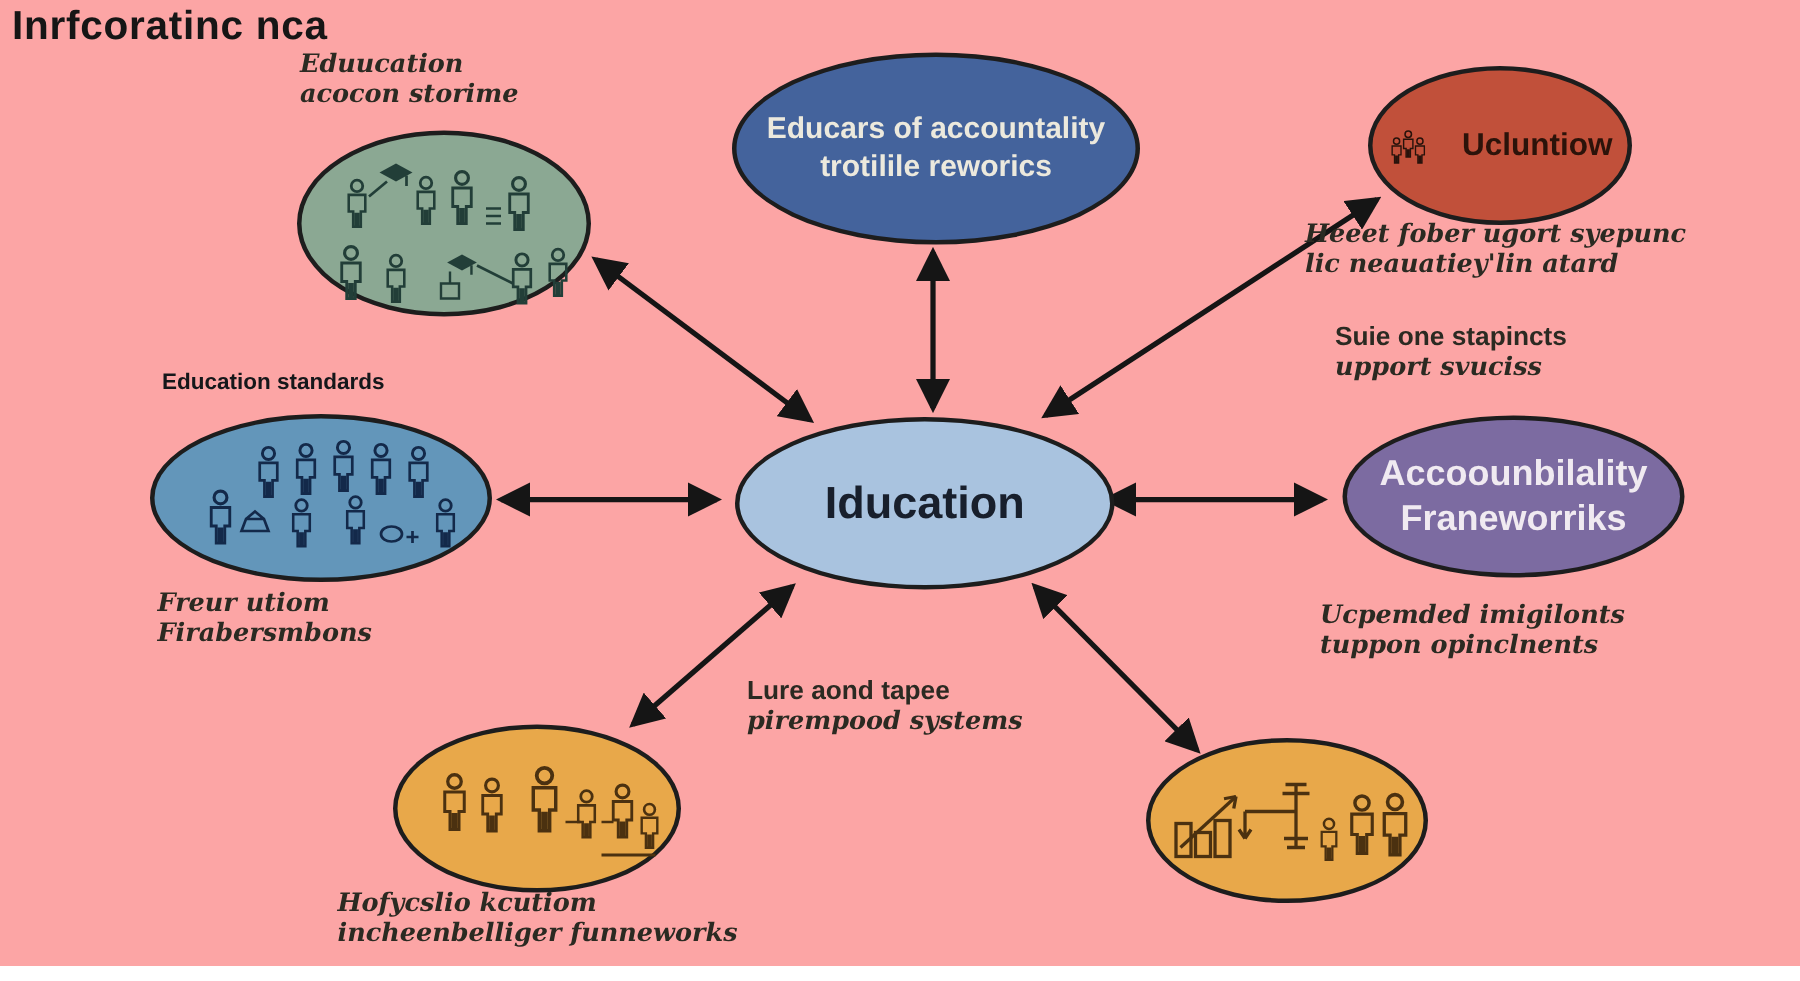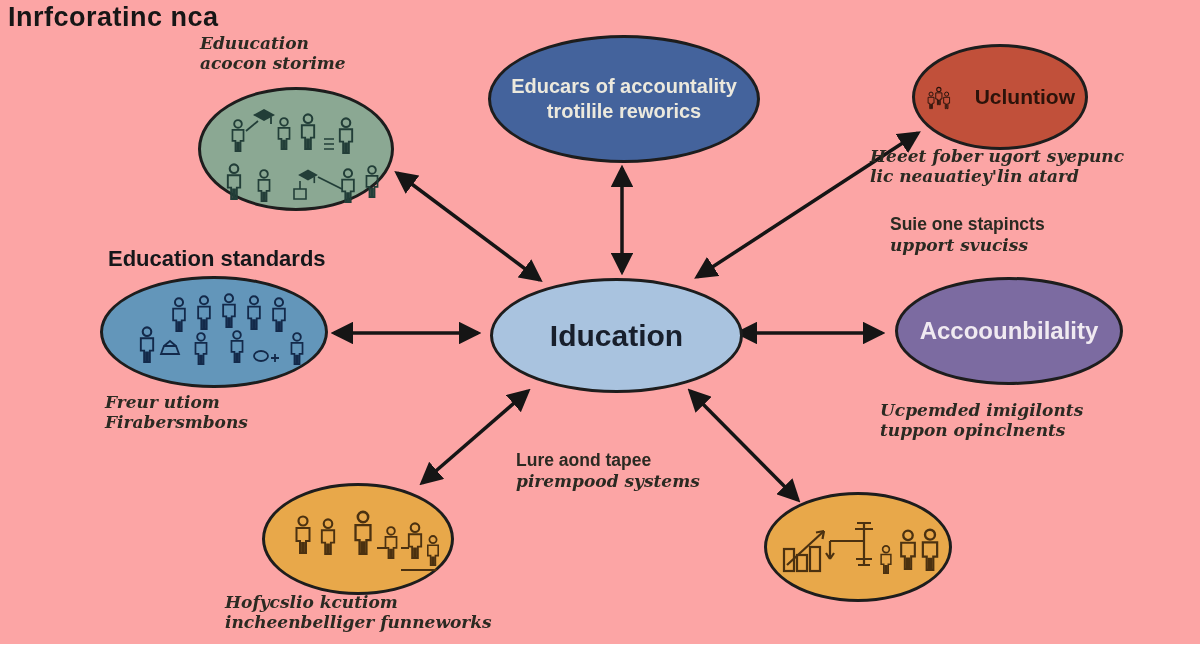--- a/index.html
+++ b/index.html
@@ -2,21 +2,21 @@
 <html><head>
 <meta charset="utf-8">
 <style>
   html,body{margin:0;padding:0;}
   body{font-family:"Liberation Sans",sans-serif;}
   .stage{position:relative;width:1200px;height:644px;background:#fca5a5;overflow:hidden;}
 
   
   .diagram-title{position:absolute;left:8px;top:2px;font-size:27px;font-weight:bold;
     color:#161616;letter-spacing:.5px;}
-  .heading{position:absolute;font-size:22px;font-weight:bold;color:#15171a;}
+  .heading{position:absolute;font-size:15px;font-weight:bold;color:#15171a;}
   .cap{position:absolute;text-align:left;color:#2b2a22;font-size:17px;line-height:1.2;}
   .cap .serif-it{font-family:"DejaVu Serif",serif;font-style:italic;font-weight:600;display:block;}
   .cap .sans-sb{font-weight:bold;display:block;font-size:17.5px;}
 
   
   .node{position:absolute;border:3px solid #1d1d1d;border-radius:50%;
     display:flex;align-items:center;justify-content:center;box-sizing:border-box;}
   .node-label{font-weight:bold;text-align:center;line-height:1.25;}
   .node-top-blue .node-label{color:#ece9dd;font-size:20px;}
   .node-center .node-label{color:#181f2c;font-size:30px;}
@@ -154,29 +154,30 @@
     <span class="serif-it">Firabersmbons</span>
   </div>
 
   <div class="node node-center" style="left: 490px; top: 278px; width: 253px; height: 115px; background: rgb(169, 195, 223);">
     <span class="node-label">Iducation</span>
   </div>
 
   <div class="node node-purple" style="left: 895px; top: 277px; width: 228px; height: 108px; background: rgb(124, 107, 161);">
     <div class="node-label">
       <span style="display:block">Accoounbilality</span>
+      <span style="display:block">Franeworriks</span>
     </div>
   </div>
 
   <div class="cap" style="left:880px;top:400px;width:250px;">
     <span class="serif-it">Ucpemded imigilonts</span>
     <span class="serif-it">tuppon opinclnents</span>
   </div>
 
-  <div class="cap" style="left:516px;top:450px;width:235px;">
+  <div class="cap" style="left:498px;top:450px;width:235px;">
     <span class="sans-sb">Lure aond tapee</span>
     <span class="serif-it">pirempood systems</span>
   </div>
 
   <div class="node" style="left: 262px; top: 483px; width: 192px; height: 112px; background: rgb(232, 168, 74);">
     <svg class="icon-grp ic-brown" width="170" height="94" viewBox="0 0 170 94">
       <use href="#person" transform="translate(30,42) scale(1)"></use>
       <use href="#person" transform="translate(55,44) scale(0.95)"></use>
       <use href="#person" transform="translate(90,40) scale(1.15)"></use>
       <use href="#person" transform="translate(118,50) scale(0.85)"></use>

